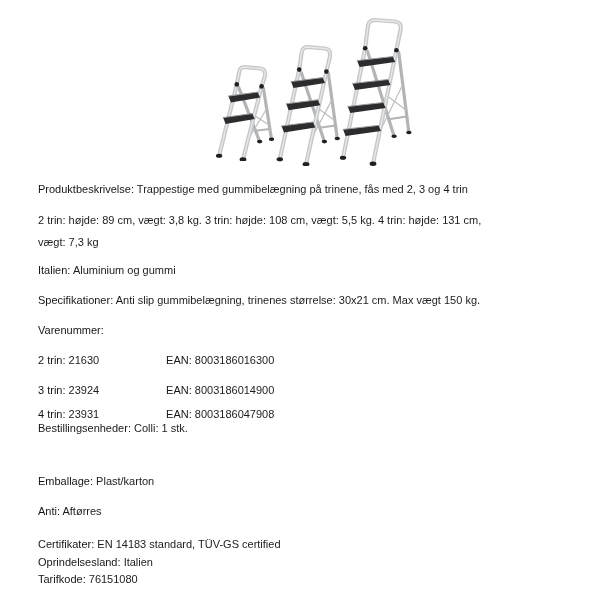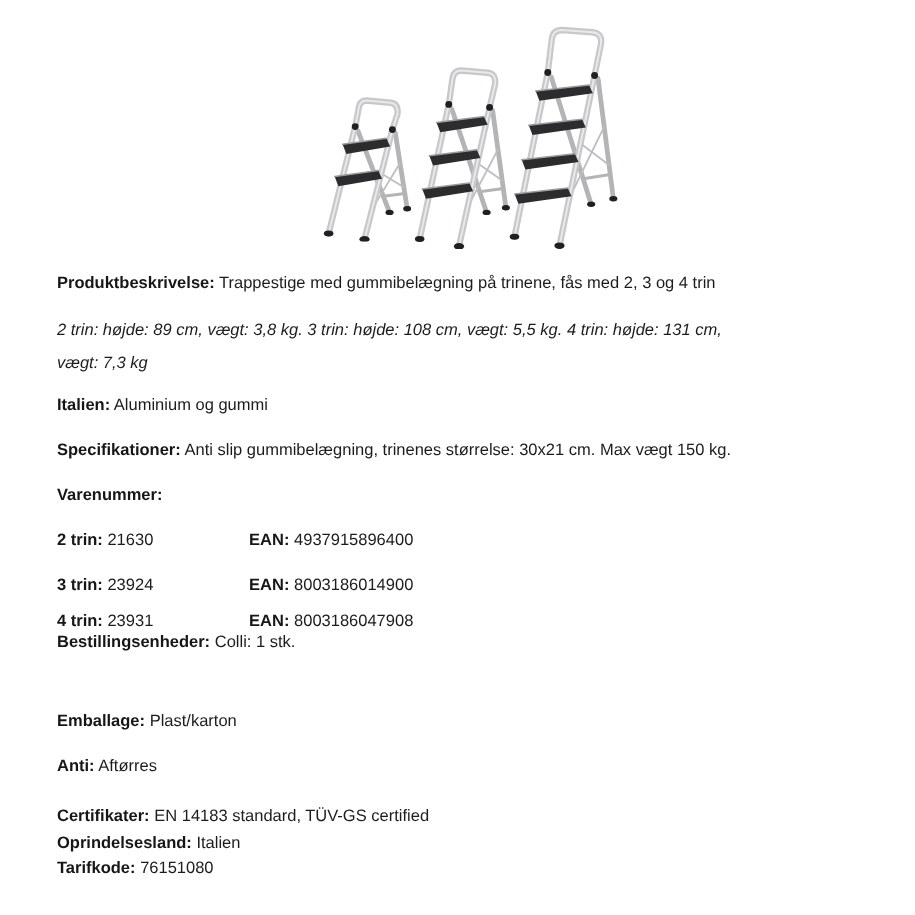--- a/index.html
+++ b/index.html
@@ -15,23 +15,23 @@
   .ladder{position:absolute;}
   .ladder svg{display:block;}
   .ladder-2{left:212px;top:64px;width:62px;height:97px;}
   .ladder-3{left:272px;top:44px;width:68px;height:122px;}
   .ladder-4{left:334px;top:17px;width:78px;height:149px;}
   .block{
     position:absolute;left:38px;
     font-size:11px;letter-spacing:0;
     white-space:nowrap;line-height:15px;
   }
-  .para{line-height:22px;font-style:italic;}
+  .para{line-height:22px;}
   .tight{line-height:17.5px;}
-  .lbl{font-weight:bold;color:#161616;}
+  .lbl{font-weight:normal;color:#161616;}
   .c1{display:inline-block;width:125px;}
 </style>
 </head>
 <body>
 
 <div class="page">
 
   <div class="image-area">
     <div class="ladder ladder-2">
         <svg xmlns="http://www.w3.org/2000/svg" width="62" height="97" viewBox="0 0 62 97">
@@ -135,21 +135,21 @@
     <span class="lbl">Specifikationer:</span>
     <span>Anti slip gummibelægning, trinenes størrelse: 30x21 cm. Max vægt 150 kg.</span>
   </div>
 
   <div class="block" style="top:323px">
     <span class="lbl">Varenummer:</span>
   </div>
 
   <div class="block" style="top:353px">
     <span class="c1"><span class="lbl">2 trin:</span> <span>21630</span></span>
-    <span><span class="lbl">EAN:</span> <span>4937915896400</span></span>
+    <span><span class="lbl">EAN:</span> <span>8003186016300</span></span>
   </div>
 
   <div class="block" style="top:383px">
     <span class="c1"><span class="lbl">3 trin:</span> <span>23924</span></span>
     <span><span class="lbl">EAN:</span> <span>8003186014900</span></span>
   </div>
 
   <div class="block" style="top:407px">
     <span class="c1"><span class="lbl">4 trin:</span> <span>23931</span></span>
     <span><span class="lbl">EAN:</span> <span>8003186047908</span></span>

